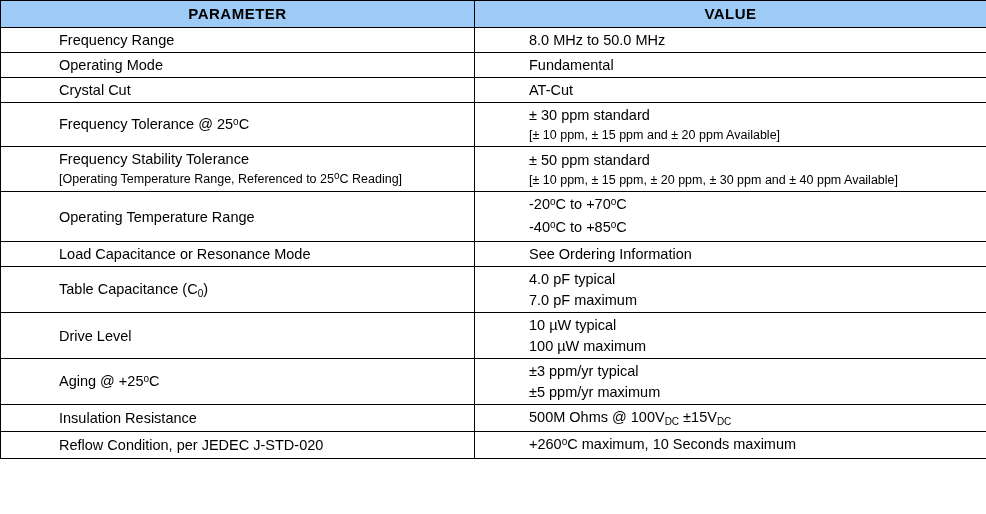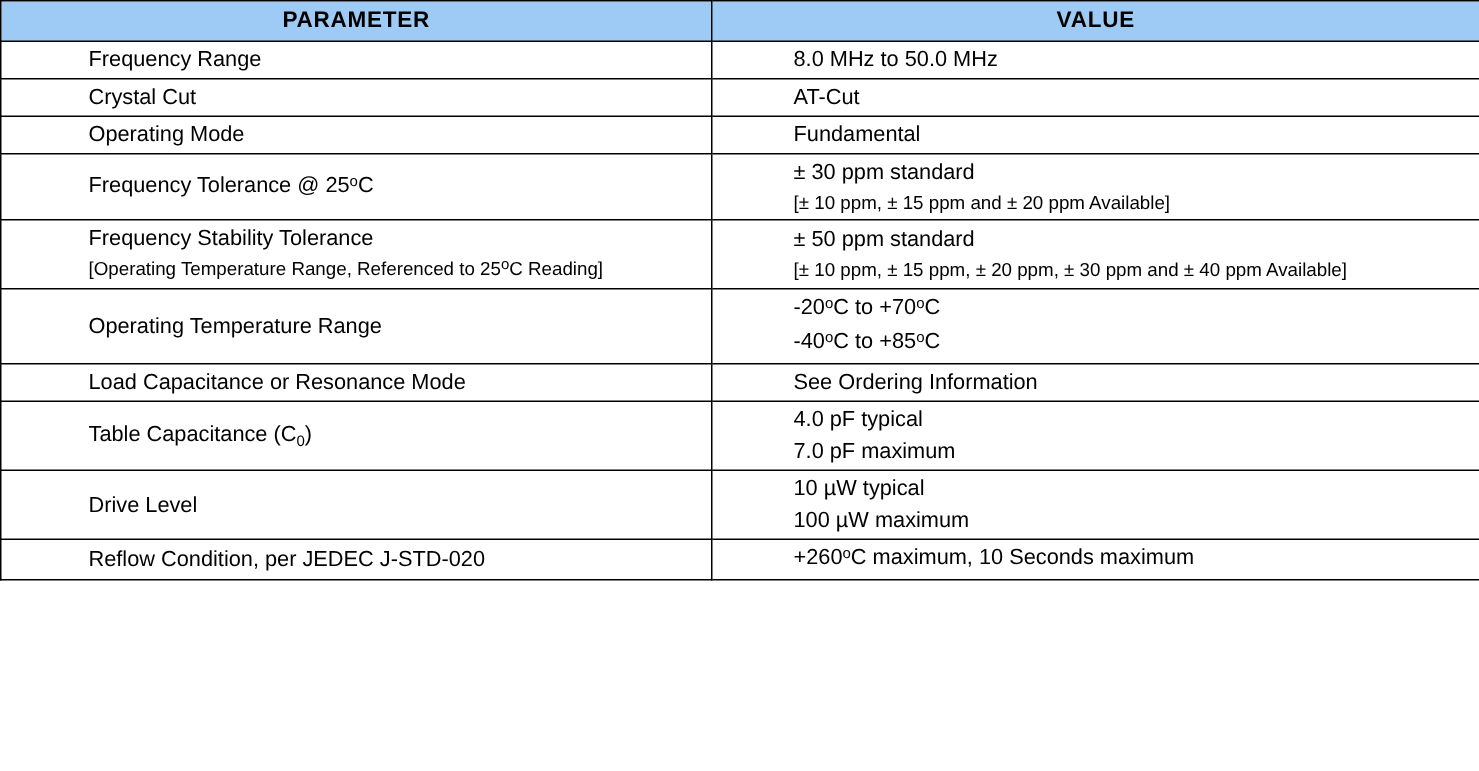--- a/index.html
+++ b/index.html
@@ -92,39 +92,39 @@
       <td>
         <div class="cell-pad value">
             <span class="line">8.0 MHz to 50.0 MHz</span>
           </div>
       </td>
     </tr>
 
     <tr>
       <td>
         <div class="cell-pad">
+            <span class="line">Operating Mode</span>
+          </div>
+      </td>
+      <td>
+        <div class="cell-pad value">
+            <span class="line">Fundamental</span>
+          </div>
+      </td>
+    </tr>
+
+    <tr>
+      <td>
+        <div class="cell-pad">
             <span class="line">Crystal Cut</span>
           </div>
       </td>
       <td>
         <div class="cell-pad value">
             <span class="line">AT-Cut</span>
-          </div>
-      </td>
-    </tr>
-
-    <tr>
-      <td>
-        <div class="cell-pad">
-            <span class="line">Operating Mode</span>
-          </div>
-      </td>
-      <td>
-        <div class="cell-pad value">
-            <span class="line">Fundamental</span>
           </div>
       </td>
     </tr>
 
     <tr>
       <td>
         <div class="cell-pad">
           <span class="line"><span>Frequency Tolerance @ 25</span><sup>o</sup><span>C</span></span>
         </div>
       </td>
@@ -200,21 +200,46 @@
           </div>
       </td>
       <td>
         <div class="cell-pad value two-line">
           <span class="line">10 µW typical</span>
           <span class="line">100 µW maximum</span>
         </div>
       </td>
     </tr>
 
-
+    <tr>
+      <td>
+        <div class="cell-pad">
+          <span class="line"><span>Aging @ +25</span><sup>o</sup><span>C</span></span>
+        </div>
+      </td>
+      <td>
+        <div class="cell-pad value two-line">
+          <span class="line">±3 ppm/yr typical</span>
+          <span class="line">±5 ppm/yr maximum</span>
+        </div>
+      </td>
+    </tr>
+
+    <tr>
+      <td>
+        <div class="cell-pad">
+            <span class="line">Insulation Resistance</span>
+          </div>
+      </td>
+      <td>
+        <div class="cell-pad value">
+          <span class="line"><span>500M Ohms @ 100V</span><sub>DC</sub><span> ±15V</span><sub>DC</sub></span>
+        </div>
+      </td>
+    </tr>
 
 
     <tr>
       <td>
         <div class="cell-pad">
             <span class="line">Reflow Condition, per JEDEC J-STD-020</span>
           </div>
       </td>
       <td>
         <div class="cell-pad value">

